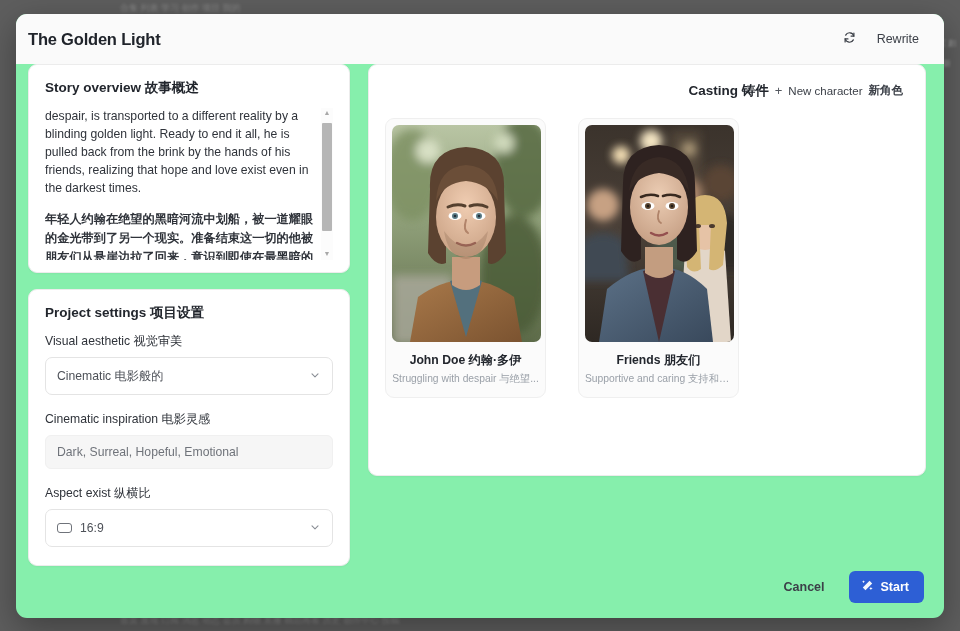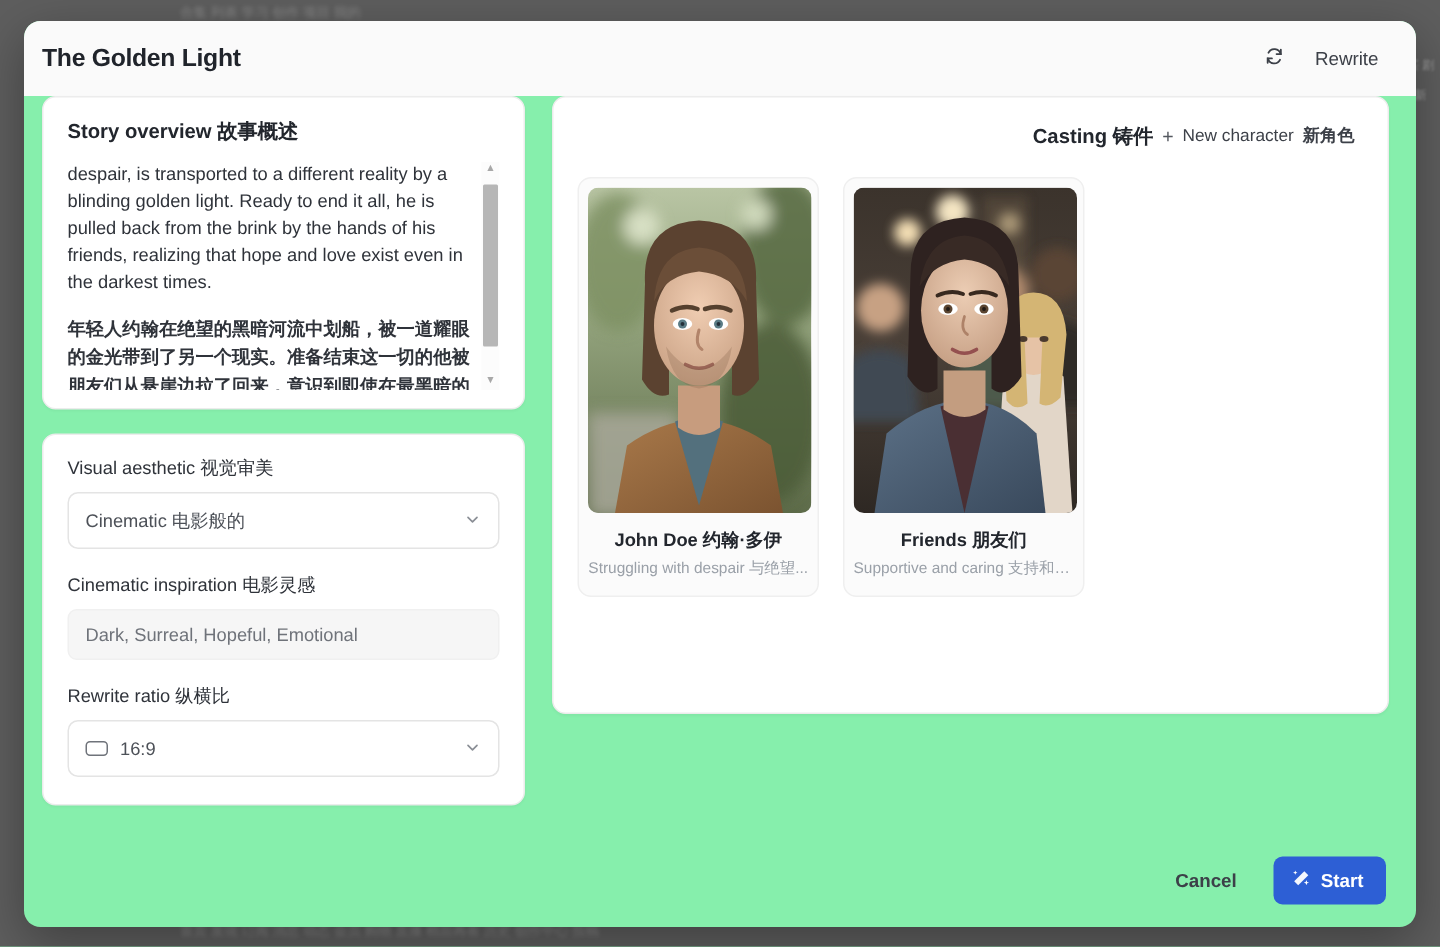--- a/index.html
+++ b/index.html
@@ -238,21 +238,21 @@
     background: transparent;
     border: none;
     border-radius: 6px;
     padding: 4px 6px;
     cursor: pointer;
     font-family: "Liberation Sans", sans-serif;
   }
   .plus { font-size: 13px; color: #54585f; line-height: 1; }
   .new-char-cn { font-weight: bold; }
 
-  .char-grid { display: flex; gap: 16px; }
+  .char-grid { display: flex; gap: 32px; }
   .char-card {
     width: 161px;
     background: #fbfbfb;
     border: 1px solid #efefef;
     border-radius: 9px;
     padding: 6px 6px 11px 6px;
     cursor: pointer;
   }
   .char-photo {
     width: 149px;
@@ -353,40 +353,41 @@
             <div class="sb-arrow">▲</div>
             <div class="sb-track">
               <div class="sb-thumb"></div>
             </div>
             <div class="sb-arrow">▼</div>
           </div>
         </div>
       </div>
 
       <div class="card settings-card">
+        <div class="panel-title">Project settings 项目设置</div>
 
         <div class="field-block">
           <div class="field-label">Visual aesthetic 视觉审美</div>
           <div class="select-box">
             <span class="val">Cinematic  电影般的</span>
             <span class="chev">
               <svg width="12" height="12" viewBox="0 0 16 16" fill="none" stroke="#8b8f96" stroke-width="1.5" stroke-linecap="round" stroke-linejoin="round">
                   <path d="M4 6.5 8 10.5 12 6.5"></path>
                 </svg>
             </span>
           </div>
         </div>
 
         <div class="field-block">
           <div class="field-label">Cinematic inspiration 电影灵感</div>
           <input class="text-input" type="text" placeholder="Dark, Surreal, Hopeful, Emotional" style="">
         </div>
 
         <div class="field-block">
-          <div class="field-label">Rewrite ratio 纵横比</div>
+          <div class="field-label">Aspect exist 纵横比</div>
           <div class="select-box">
             <span class="ratio-glyph"></span>
             <span class="val">16:9</span>
             <span class="chev">
               <svg width="12" height="12" viewBox="0 0 16 16" fill="none" stroke="#8b8f96" stroke-width="1.5" stroke-linecap="round" stroke-linejoin="round">
                   <path d="M4 6.5 8 10.5 12 6.5"></path>
                 </svg>
             </span>
           </div>
         </div>

